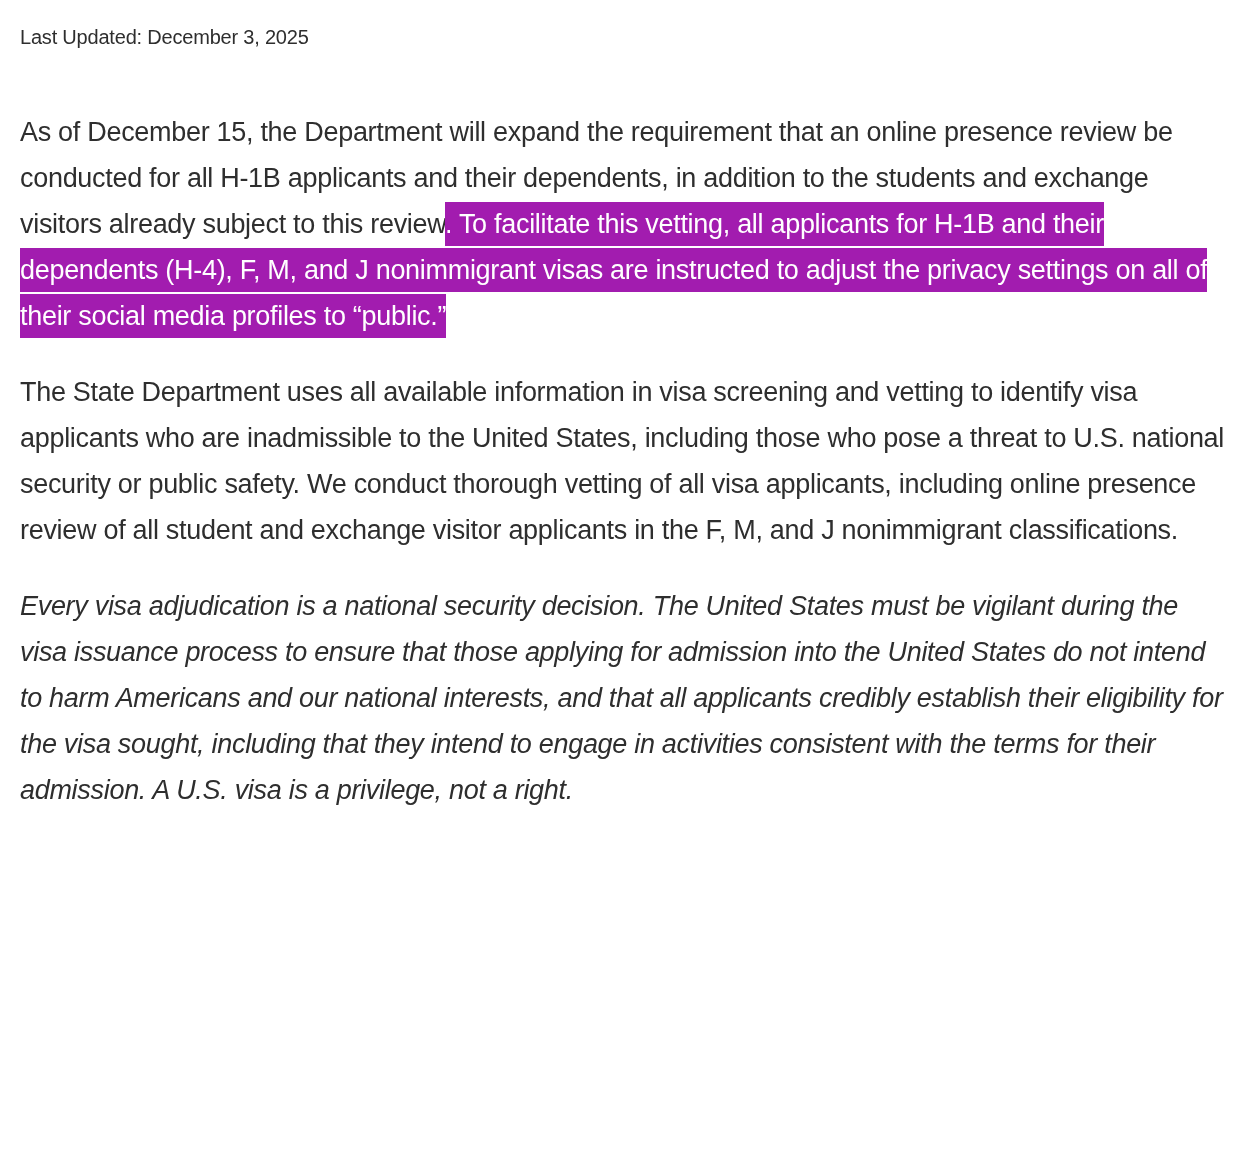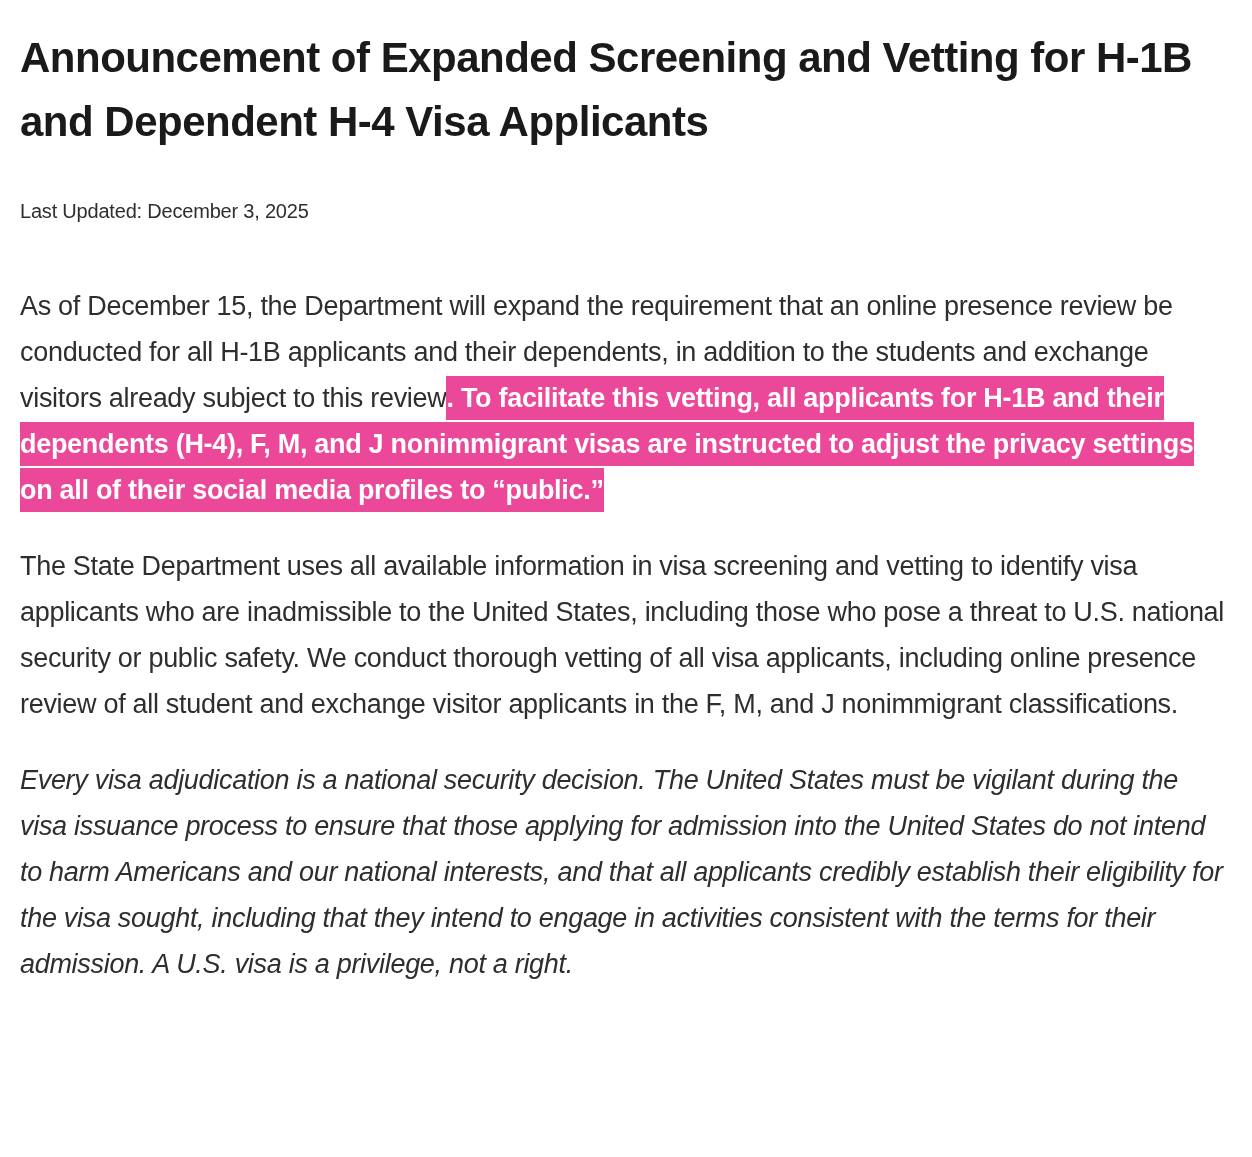--- a/index.html
+++ b/index.html
@@ -31,34 +31,32 @@
   }
   p.body-text {
     font-size: 27px;
     line-height: 46px;
     color: #2e2e2e;
     letter-spacing: -0.3px;
     margin-bottom: 30px;
   }
   p.body-text:last-child { margin-bottom: 0; font-style: italic; }
   .hl {
-    background: #ec4899;
+    background: #a21caf;
     color: #ffffff;
     padding: 7px 0;
     -webkit-box-decoration-break: clone;
     box-decoration-break: clone;
-    font-weight: bold;
   }
 </style>
 </head>
 <body>
 
 <div class="page">
 
-  <h1 class="title">Announcement of Expanded Screening and Vetting for H-1B and Dependent H-4 Visa Applicants</h1>
 
   <p class="last-updated">Last Updated: December 3, 2025</p>
 
   <p class="body-text"><span>As of December 15, the Department will expand the requirement that an online presence review be conducted for all H-1B applicants and their dependents, in addition to the students and exchange visitors already subject to this review</span><span class="hl">. To facilitate this vetting, all applicants for H-1B and their dependents (H-4), F, M, and J nonimmigrant visas are instructed to adjust the privacy settings on all of their social media profiles to “public.”</span></p>
 
   <p class="body-text">The State Department uses all available information in visa screening and vetting to identify visa applicants who are inadmissible to the United States, including those who pose a threat to U.S. national security or public safety. We conduct thorough vetting of all visa applicants, including online presence review of all student and exchange visitor applicants in the F, M, and J nonimmigrant classifications.</p>
 
   <p class="body-text">Every visa adjudication is a national security decision. The United States must be vigilant during the visa issuance process to ensure that those applying for admission into the United States do not intend to harm Americans and our national interests, and that all applicants credibly establish their eligibility for the visa sought, including that they intend to engage in activities consistent with the terms for their admission. A U.S. visa is a privilege, not a right.</p>
 
 </div>

